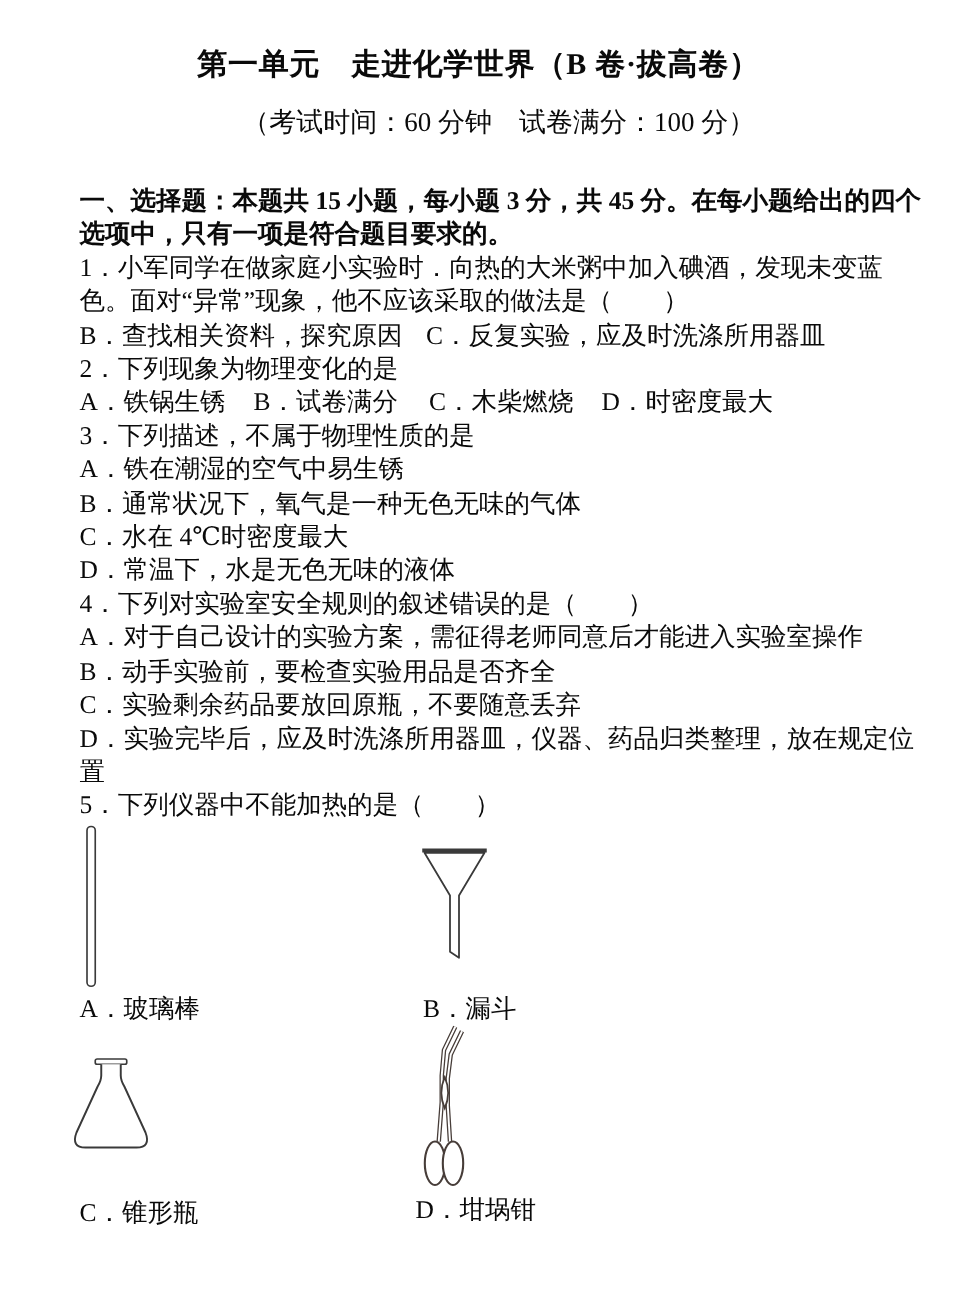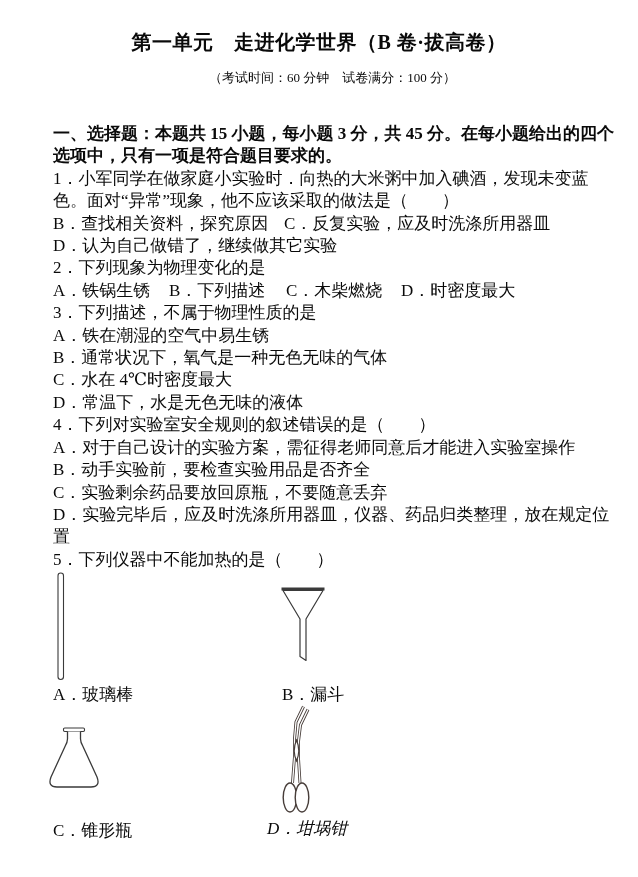--- a/index.html
+++ b/index.html
@@ -14,21 +14,21 @@
   }
   .title {
     padding-top: 29px;
     text-align: center;
     font-size: 20px;
     font-weight: 700;
     letter-spacing: 0.5px;
   }
   .subtitle {
     text-align: center;
-    font-size: 13px;
+    font-size: 18px;
     margin-top: 13px;
     margin-left: 27px;
   }
   .body {
     position: absolute;
     left: 53px; top: 123px;
     width: 567px;
     font-size: 17px;
     line-height: 22.4px;
   }
@@ -51,27 +51,26 @@
   <div class="subtitle">（考试时间：60 分钟　试卷满分：100 分）</div>
 
   <div class="body">
 
     <p class="bold">一、选择题：本题共 15 小题，每小题 3 分，共 45 分。在每小题给出的四个选项中，只有一项是符合题目要求的。</p>
 
     <p><span>1．</span><span>小军同学在做家庭小实验时．向热的大米粥中加入碘酒，发现未变蓝色。面对“异常”现象，他不应该采取的做法是（　　）</span></p>
     <div class="opts-2col">
       <span class="opt"><span>B．</span><span>查找相关资料，探究原因</span></span>
       <span class="opt"><span>C．</span><span>反复实验，应及时洗涤所用器皿</span></span>
-      <span class="opt"><span>D．</span><span>认为自己做错了，继续做其它实验</span></span>
     </div>
 
     <p><span>2．</span><span>下列现象为物理变化的是</span></p>
     <div class="opts-4col">
       <span class="opt"><span>A．</span><span>铁锅生锈</span></span>
-      <span class="opt"><span>B．</span><span>下列描述</span></span>
+      <span class="opt"><span>B．</span><span>试卷满分</span></span>
       <span class="opt"><span>C．</span><span>木柴燃烧</span></span>
       <span class="opt"><span>D．</span><span>时密度最大</span></span>
     </div>
 
     <p><span>3．</span><span>下列描述，不属于物理性质的是</span></p>
     <p><span>A．</span><span>铁在潮湿的空气中易生锈</span></p>
     <p><span>B．</span><span>通常状况下，氧气是一种无色无味的气体</span></p>
     <p><span>C．</span><span>水在 4℃时密度最大</span></p>
     <p><span>D．</span><span>常温下，水是无色无味的液体</span></p>
 
@@ -114,18 +113,18 @@
       </div>
 
       <div class="fig" style="left:-9px; top:156px;">
         <svg width="60" height="64" viewBox="0 0 60 64">
           <rect x="19.5" y="1" width="21" height="3.5" rx="1.2" fill="#ffffff" stroke="#3a3a3a" stroke-width="1.1"></rect>
           <path d="M23.5,4.5 V12 C23.5,14.5 22.5,17 21,19.5 L7,50 C4.5,56.5 6.5,60 13,60 L47,60 C53.5,60 55.5,56.5 53,50 L39,19.5 C37.5,17 36.5,14.5 36.5,12 V4.5" fill="#ffffff" stroke="#3a3a3a" stroke-width="1.3" stroke-linejoin="round"></path>
         </svg>
       </div>
 
       <span class="fig-label" style="left:0px; top:249px;"><span>C．</span><span>锥形瓶</span></span>
-      <span class="fig-label" style="left:214px; top:247px;font-style:italic;"><span>D．</span><span>坩埚钳</span></span>
+      <span class="fig-label" style="left:224px; top:247px;"><span>D．</span><span>坩埚钳</span></span>
 
     </div>
 
   </div>
 </div>
 
 </body></html>

